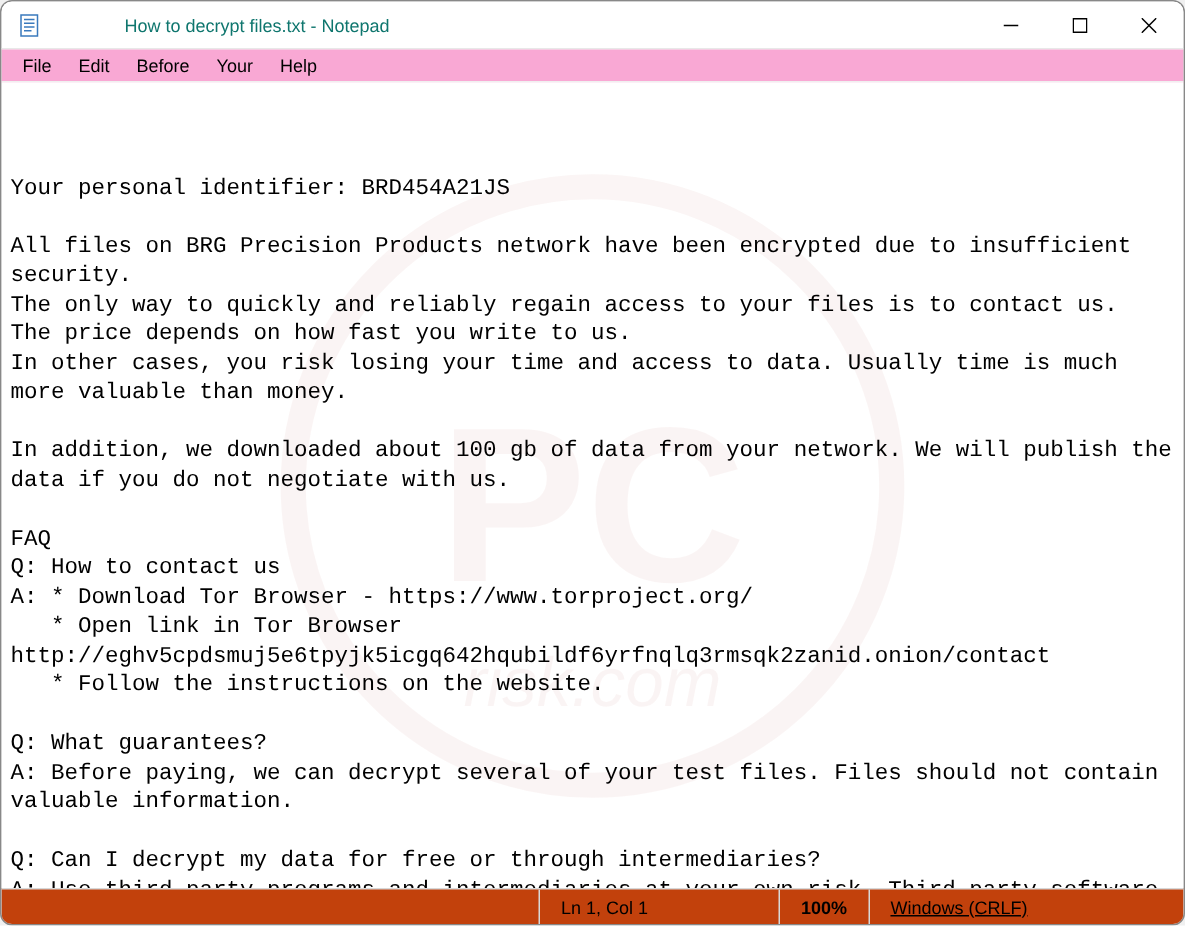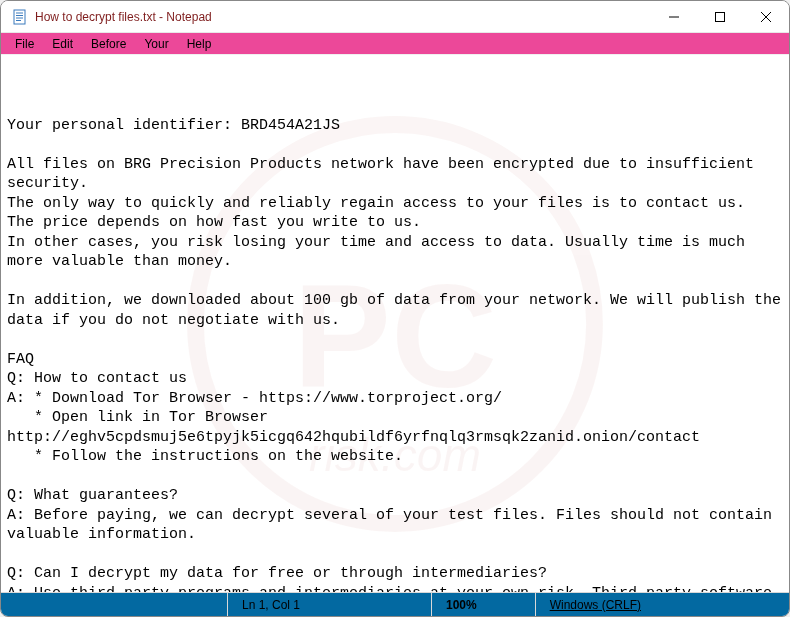--- a/index.html
+++ b/index.html
@@ -32,22 +32,23 @@
       width: 18px;
       height: 18px;
       margin-left: 10px;
       margin-right: 6px;
       display: inline-flex;
       align-items: center;
       justify-content: center;
     }
     .title {
       font-size: 12px;
-      color: #7f1d1d;
+      color: #0f766e;
       flex: 0 0 auto;
+      margin-left: 48px;
     }
     .title-spacer { flex: 1; }
     .window-controls {
       display: flex;
       height: 100%;
     }
     .win-btn {
       width: 46px;
       height: 100%;
       display: flex;
@@ -57,21 +58,21 @@
       color: #000;
       cursor: default;
     }
     .menubar {
       height: 22px;
       display: flex;
       align-items: center;
       padding: 0 6px;
       gap: 2px;
       font-size: 12px;
-      background: #ec4899;
+      background: #f9a8d4;
       border-bottom: 1px solid #f0f0f0;
     }
     .menu-item {
       padding: 2px 8px;
       cursor: default;
     }
     .editor {
       flex: 1;
       padding: 2px 6px;
       font-family: Consolas, "Courier New", monospace;
@@ -94,26 +95,25 @@
       opacity: 0.05;
       pointer-events: none;
       z-index: 0;
     }
     .editor-text {
       position: relative;
       z-index: 1;
     }
     .statusbar {
       height: 24px;
-      background: #0369a1;
+      background: #c2410c;
       border-top: 1px solid #d8d8d8;
       display: flex;
       font-size: 12px;
       color: #000;
-      gap: 44px;
     }
     .status-cell {
       padding: 0 14px;
       display: flex;
       align-items: center;
       border-left: 1px solid #d8d8d8;
       white-space: nowrap;
     }
     .status-spacer { flex: 1; }
   </style>

